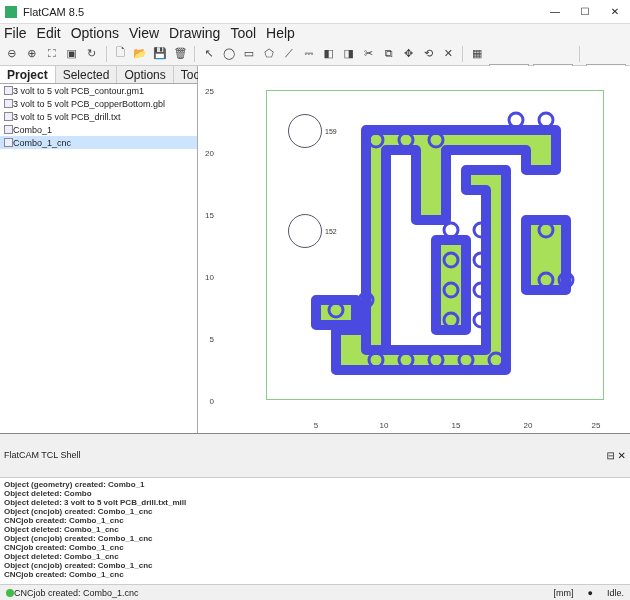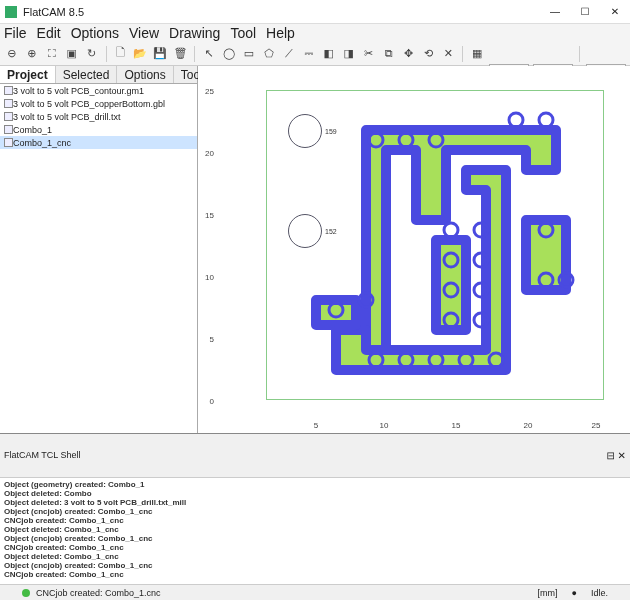--- a/index.html
+++ b/index.html
@@ -39,21 +39,21 @@
 .plot .drill.d1 { left: 72px; top: 40px; width: 34px; height: 34px; }
 .plot .drill.d2 { left: 72px; top: 140px; width: 34px; height: 34px; }
 .plot .lbl { position: absolute; font-size: 7px; color: #333; }
 
 .shell-wrap { border-top: 1px solid #888; }
 .shell-title { font-size: 9px; padding: 16px 4px; background: #f0f0f0; display: flex; }
 .shell-title .sx { margin-left: auto; font-size: 10px; cursor: default; }
 .shell { height: 108px; font-family: "Consolas", monospace; font-size: 8px; line-height: 9px; padding: 2px 4px; overflow: auto; color: #333; background: #fff; border-top: 1px solid #ccc; font-weight: bold; }
 .shell-input { height: 15px; border-top: 1px solid #888; background: #fff; }
 
-.statusbar { height: 16px; background: #f0f0f0; border-top: 1px solid #ccc; display: flex; align-items: center; padding: 0 22px; font-size: 9px; gap: 6px; position: absolute; bottom: 0; left: 0; right: 0; }
+.statusbar { height: 16px; background: #f0f0f0; border-top: 1px solid #ccc; display: flex; align-items: center; padding: 0 6px; font-size: 9px; position: absolute; bottom: 0; left: 0; right: 0; }
 .statusbar .dot { width: 8px; height: 8px; border-radius: 50%; background: #4b4; }
 .statusbar .right { margin-left: auto; display: flex; gap: 14px; }
 </style>
 </head>
 <body>
 
 <div class="titlebar">
   <div class="appicon"></div>
   <span>FlatCAM 8.5</span>
   <div class="wincontrols">

